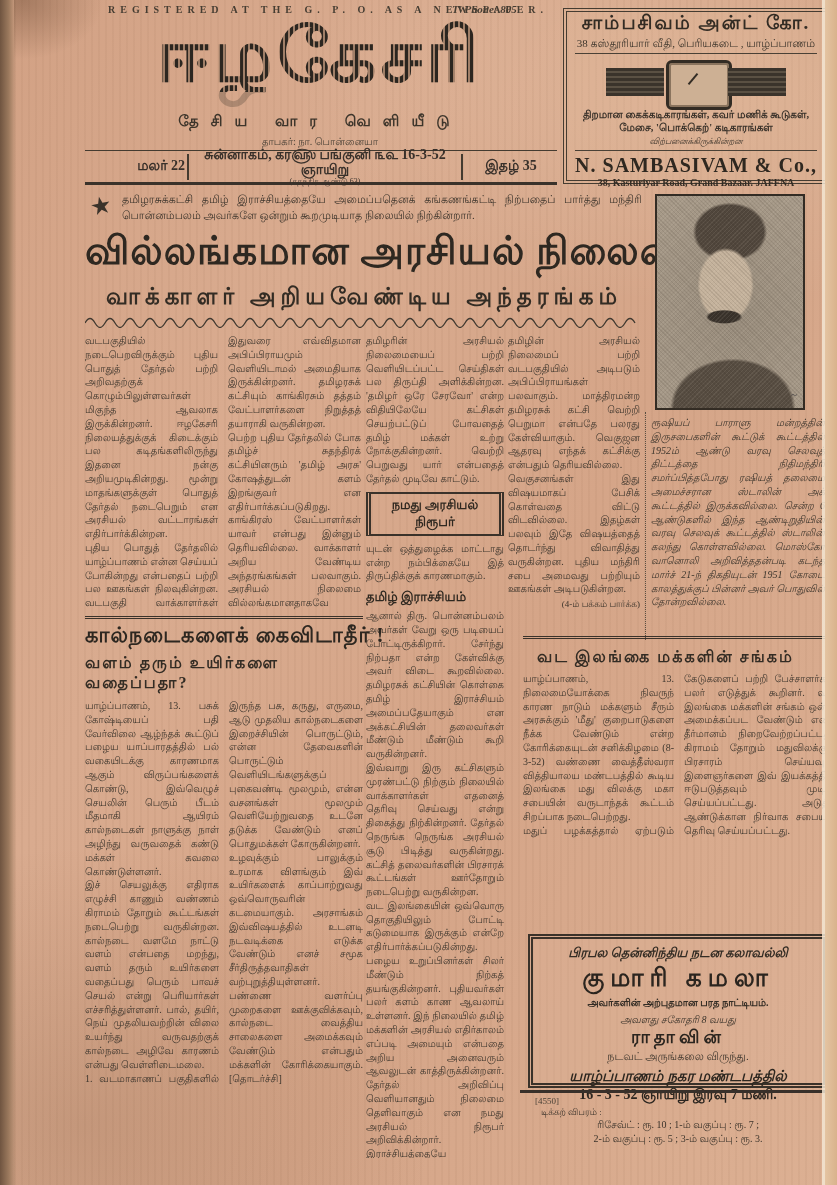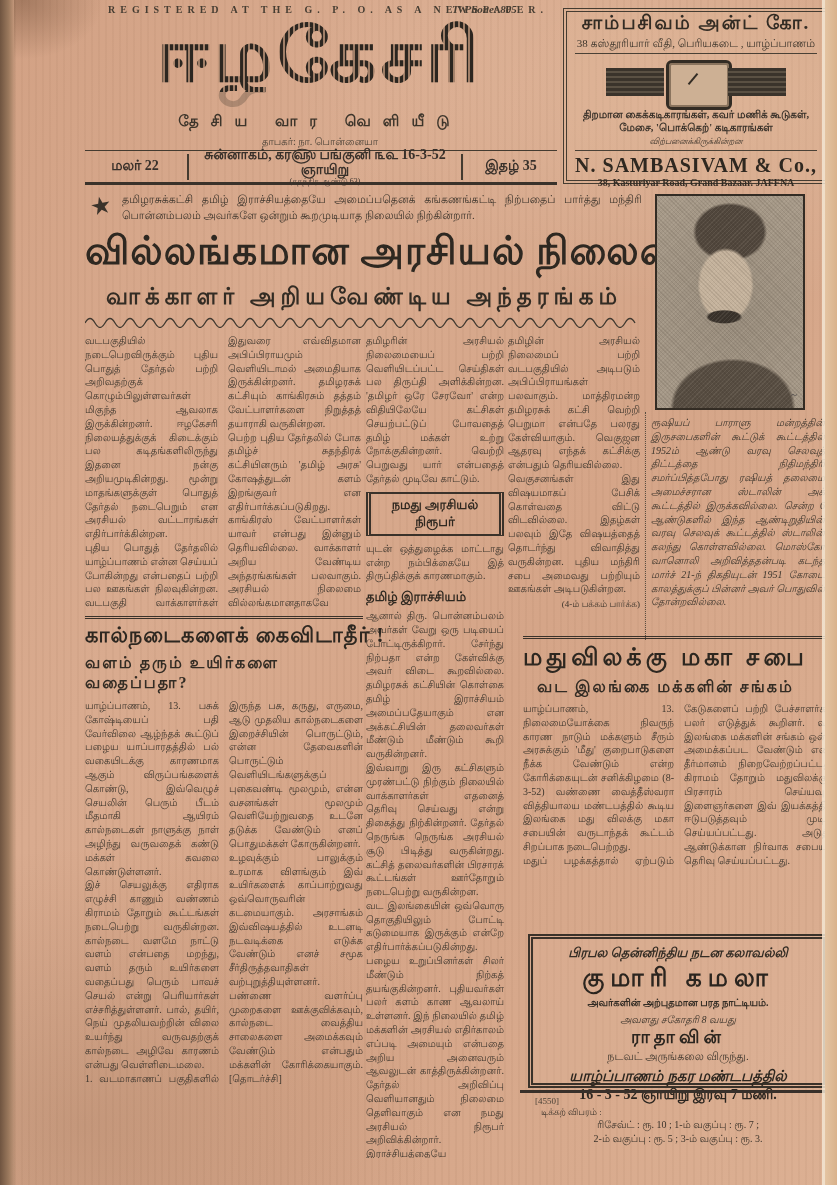--- a/index.html
+++ b/index.html
@@ -49,21 +49,21 @@
   .watch .hands{position:absolute;left:86px;top:12px;width:2px;height:14px;background:#332c24;transform:rotate(40deg);}
   .ad-watch .t3{font-size:10.5px;font-weight:bold;line-height:1.25;color:#3a322a;}
   .ad-watch .t4{font-size:8.5px;font-style:italic;margin:2px 0 3px 0;border-bottom:1px solid #4a4136;padding-bottom:3px;}
   .ad-watch .t5{font-size:20px;font-weight:bold;letter-spacing:1px;color:#2f2820;}
   .ad-watch .t6{font-size:10px;font-weight:bold;color:#332c24;}
 
   
   .issue-bar{left:85px;top:150px;width:472px;height:31px;border-top:1px solid #443b30;
         border-bottom:3px solid #3a322a;display:flex;align-items:center;}
   .issue-bar .cell{font-size:14px;font-weight:bold;color:#38302a;}
-  .issue-bar .v{width:100px;text-align:center;}
+  .issue-bar .v{width:100px;text-align:right;}
   .issue-bar .sep{width:0;height:26px;border-left:1px solid #443b30;border-right:1px solid #443b30;margin:0 2px;}
   .issue-bar .d{flex:1;text-align:center;line-height:1.1;}
   .issue-bar .d .dn{font-size:8px;font-weight:normal;}
   .issue-bar .i{width:92px;text-align:center;}
 
   
   .star-icon{left:90px;top:192px;font-size:24px;color:#3a322a;transform:rotate(-12deg);}
   .star-note{left:122px;top:192px;width:520px;font-size:11px;line-height:1.45;color:#3c342b;text-align:justify;}
 
   
@@ -208,21 +208,20 @@
   <div class="abs story-cattle">
     <div class="h tamil">கால்நடைகளைக் கைவிடாதீர் !</div>
     <div class="sh tamil">வளம் தரும் உயிர்களை வதைப்பதா?</div>
     <div class="bd body-txt cols2 tamil">யாழ்ப்பாணம், 13.  பசுக் கோஷ்டியைப் பதி வேர்விலை ஆழ்ந்தக் கூட்டுப் பழைய யாப்பாரதத்தில் பல் வகையிடக்கு காரணமாக ஆகும் விருப்பங்களைக் கொண்டு, இவ்வெழுச் செயலின் பெரும் பீடம் மீதமாகி ஆயிரம் கால்நடைகள் நாளுக்கு நாள் அழிந்து வருவதைக் கண்டு மக்கள் கவலை கொண்டுள்ளனர்.
 இச் செயலுக்கு எதிராக எழுச்சி காணும் வண்ணம் கிராமம் தோறும் கூட்டங்கள் நடைபெற்று வருகின்றன. கால்நடை வளமே நாட்டு வளம் என்பதை மறந்து, வளம் தரும் உயிர்களை வதைப்பது பெரும் பாவச் செயல் என்று பெரியார்கள் எச்சரித்துள்ளனர். பால், தயிர், நெய் முதலியவற்றின் விலை உயர்ந்து வருவதற்குக் கால்நடை அழிவே காரணம் என்பது வெள்ளிடைமலை.
 1. வடமாகாணப் பகுதிகளில் இருந்த பசு, கருது, எருமை, ஆடு முதலிய கால்நடைகளை இறைச்சியின் பொருட்டும், என்ன தேவைகளின் பொருட்டும் வெளியிடங்களுக்குப் புகைவண்டி மூலமும், என்ன வசனங்கள் மூலமும் வெளியேற்றுவதை உடனே தடுக்க வேண்டும் எனப் பொதுமக்கள் கோருகின்றனர்.
 உழவுக்கும் பாலுக்கும் உரமாக விளங்கும் இவ் உயிர்களைக் காப்பாற்றுவது ஒவ்வொருவரின் கடமையாகும். அரசாங்கம் இவ்விஷயத்தில் உடனடி நடவடிக்கை எடுக்க வேண்டும் எனச் சமூக சீர்திருத்தவாதிகள் வற்புறுத்தியுள்ளனர். பண்ணை வளர்ப்பு முறைகளை ஊக்குவிக்கவும், கால்நடை வைத்திய சாலைகளை அமைக்கவும் வேண்டும் என்பதும் மக்களின் கோரிக்கையாகும்.  [தொடர்ச்சி]</div>
   </div>
 
   <div class="abs story-prohib">
-    <div class="h tamil">மதுவிலக்கு மகா சபை</div>
     <div class="sh tamil">வட இலங்கை மக்களின் சங்கம்</div>
     <div class="bd body-txt cols2 tamil">யாழ்ப்பாணம், 13.  நிலைமையோக்கை நிவருந் காரண நாடும் மக்களும் சீரும் அரசுக்கும் 'மீது' குறைபாடுகளை நீக்க வேண்டும் என்ற கோரிக்கையுடன் சனிக்கிழமை (8-3-52) வண்ணை வைத்தீஸ்வரா வித்தியாலய மண்டபத்தில் கூடிய இலங்கை மது விலக்கு மகா சபையின் வருடாந்தக் கூட்டம் சிறப்பாக நடைபெற்றது.
 மதுப் பழக்கத்தால் ஏற்படும் கேடுகளைப் பற்றி பேச்சாளர்கள் பலர் எடுத்துக் கூறினர். வட இலங்கை மக்களின் சங்கம் ஒன்று அமைக்கப்பட வேண்டும் எனத் தீர்மானம் நிறைவேற்றப்பட்டது. கிராமம் தோறும் மதுவிலக்குப் பிரசாரம் செய்யவும், இளைஞர்களை இவ் இயக்கத்தில் ஈடுபடுத்தவும் முடிவு செய்யப்பட்டது. அடுத்த ஆண்டுக்கான நிர்வாக சபையும் தெரிவு செய்யப்பட்டது.</div>
   </div>
 
   <div class="abs ad-dance">
     <div class="l1 tamil">பிரபல தென்னிந்திய நடன கலாவல்லி</div>
     <div class="l2 tamil">குமாரி கமலா</div>
     <div class="l3 tamil">அவர்களின் அற்புதமான பரத நாட்டியம்.</div>
     <div class="l4 tamil">அவளது சகோதரி 8 வயது</div>

